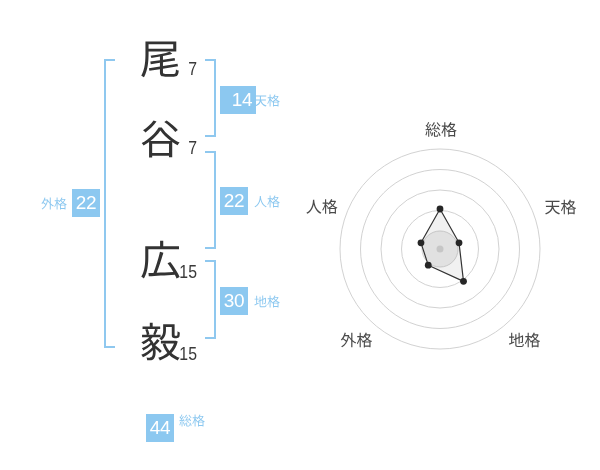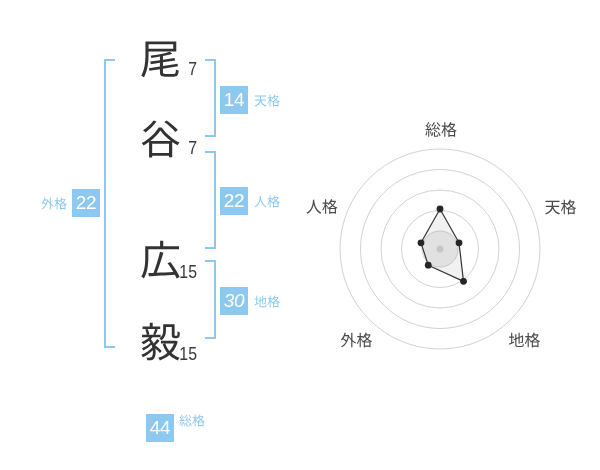--- a/index.html
+++ b/index.html
@@ -16,23 +16,23 @@
   .bracket-left  { left:104px; top:59px;  width:9px;  height:285px;
                    border-left-width:2px; border-top-width:2px; border-bottom-width:2px; }
   .bracket-right { left:205px; width:9px; border-right-width:2px;
                    border-top-width:2px; border-bottom-width:2px; }
   #bracket-tenkaku { top:59px;  height:74px; }
   #bracket-jinkaku { top:151px; height:94px; }
   #bracket-chikaku { top:260px; height:75px; }
 
   .badge { position:absolute; width:28px; height:28px; background:#8cc8f0;
            color:#ffffff; font-size:19px; line-height:28px; letter-spacing:-0.3px; text-align:center; }
-  #badge-tenkaku { left:220px; top:86px;  }
+  #badge-tenkaku { left:220px; top:86px;padding-left:8px;  }
   #badge-jinkaku { left:220px; top:187px; }
-  #badge-chikaku { left:220px; top:287px;font-style:italic; }
+  #badge-chikaku { left:220px; top:287px; }
   #badge-gaikaku { left:72px;  top:189px; }
   #badge-soukaku { left:146px; top:406px;margin-top:8px; }
 
   .kaku-label { position:absolute; height:13px; color:#8cc8f0; display:flex; }
   .kaku-label svg { display:block; width:13px; height:13px; }
   #label-tenkaku { left:253.5px; top:94px;  }
   #label-jinkaku { left:253.5px; top:195px; }
   #label-chikaku { left:253.5px; top:295px; }
   #label-gaikaku { left:41px;    top:197px; }
   #label-soukaku { left:179px;   top:414px; }

